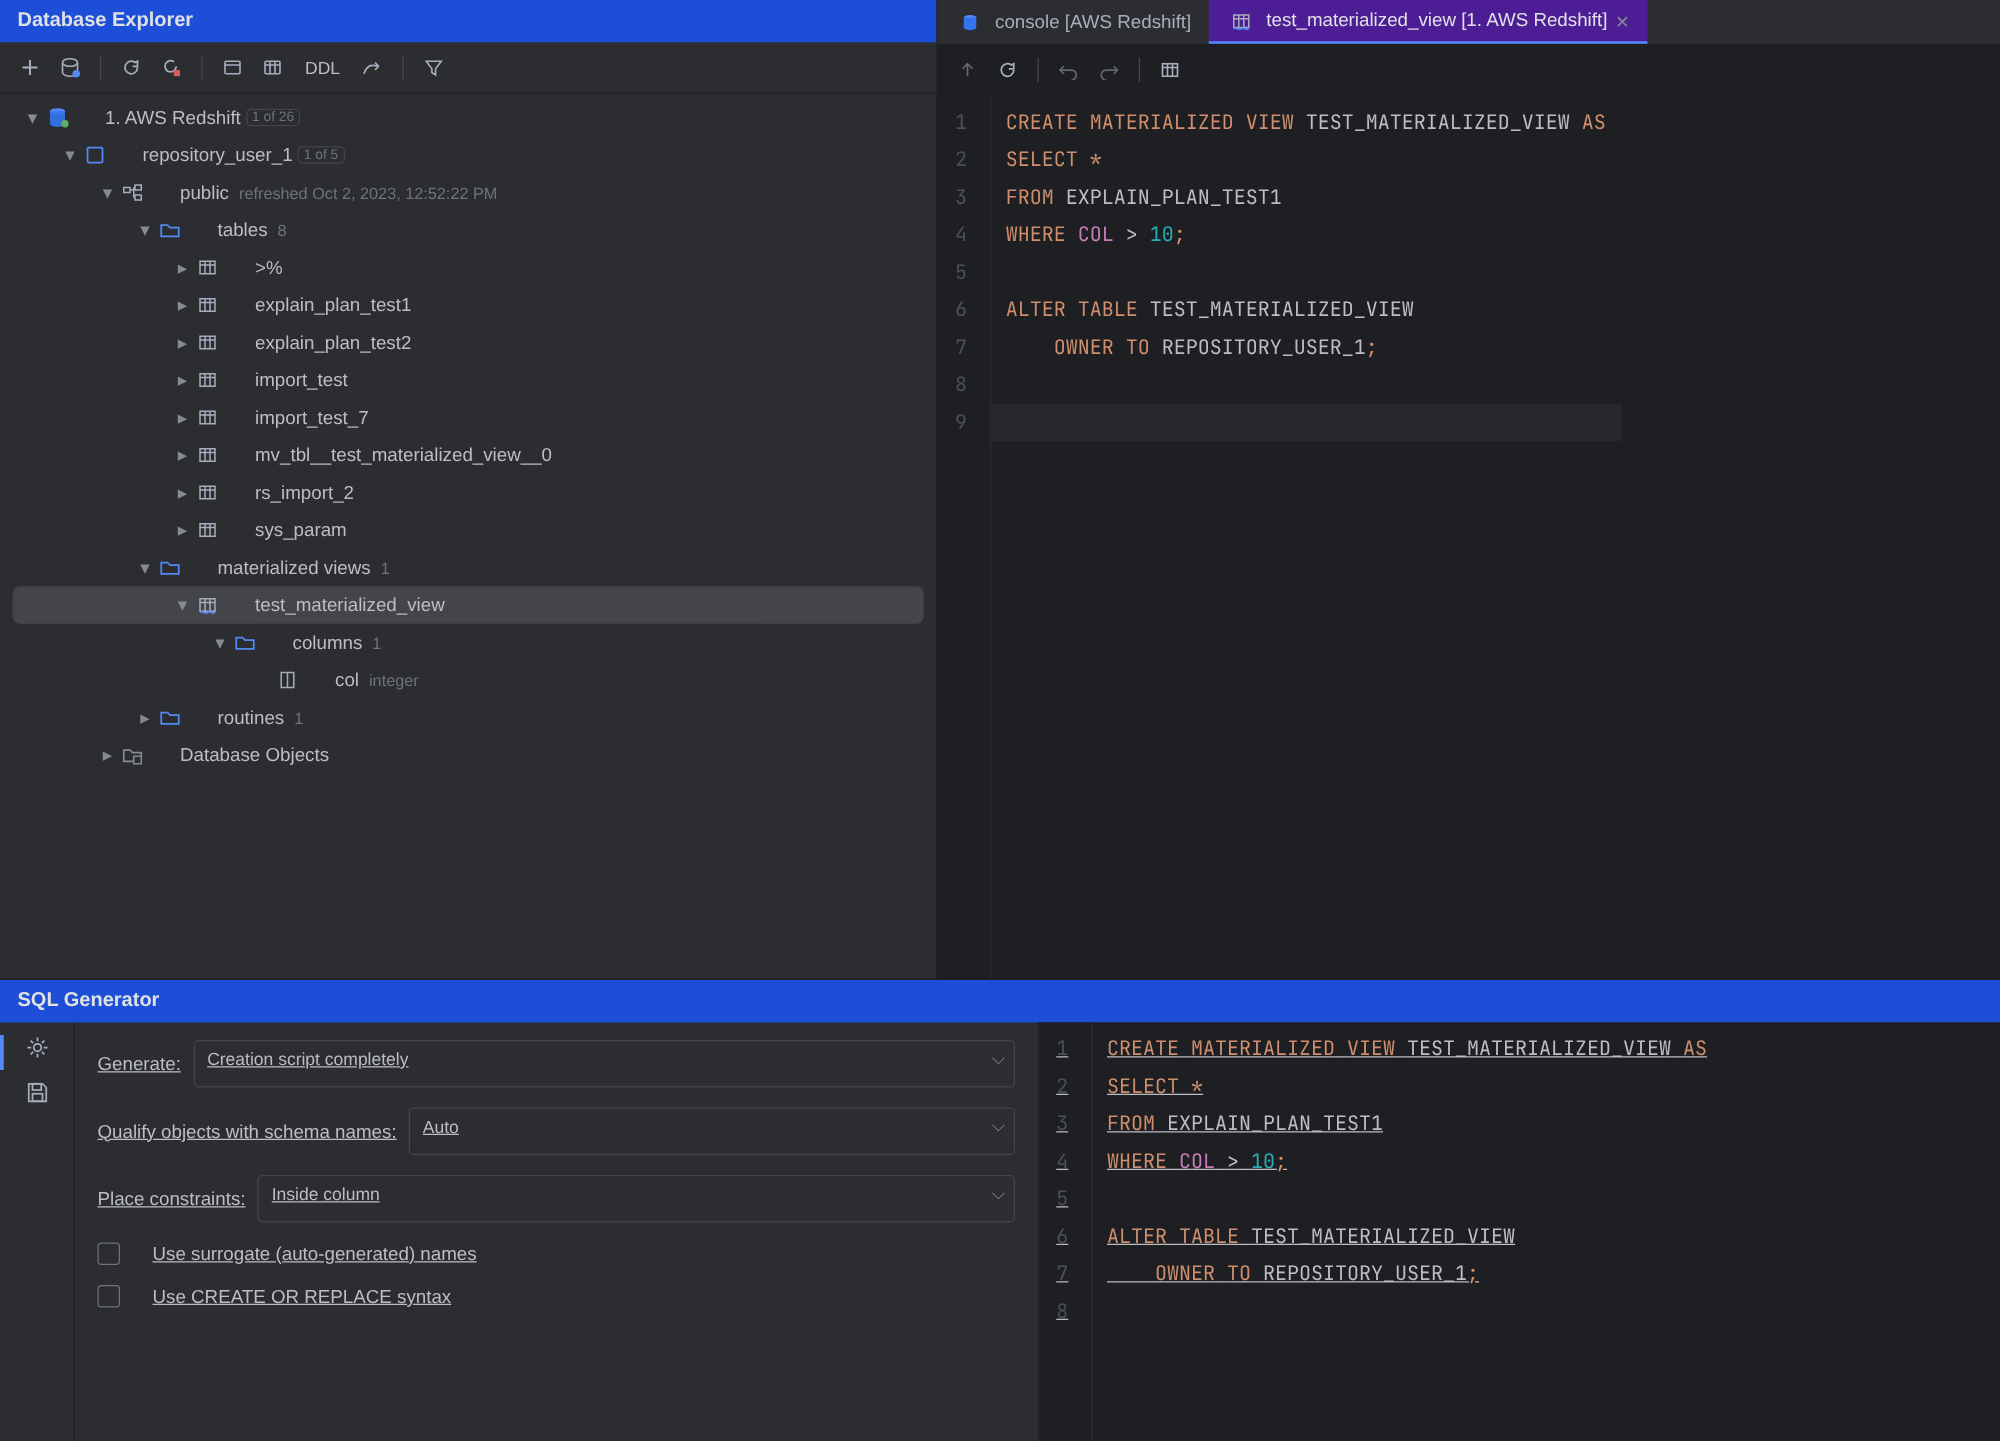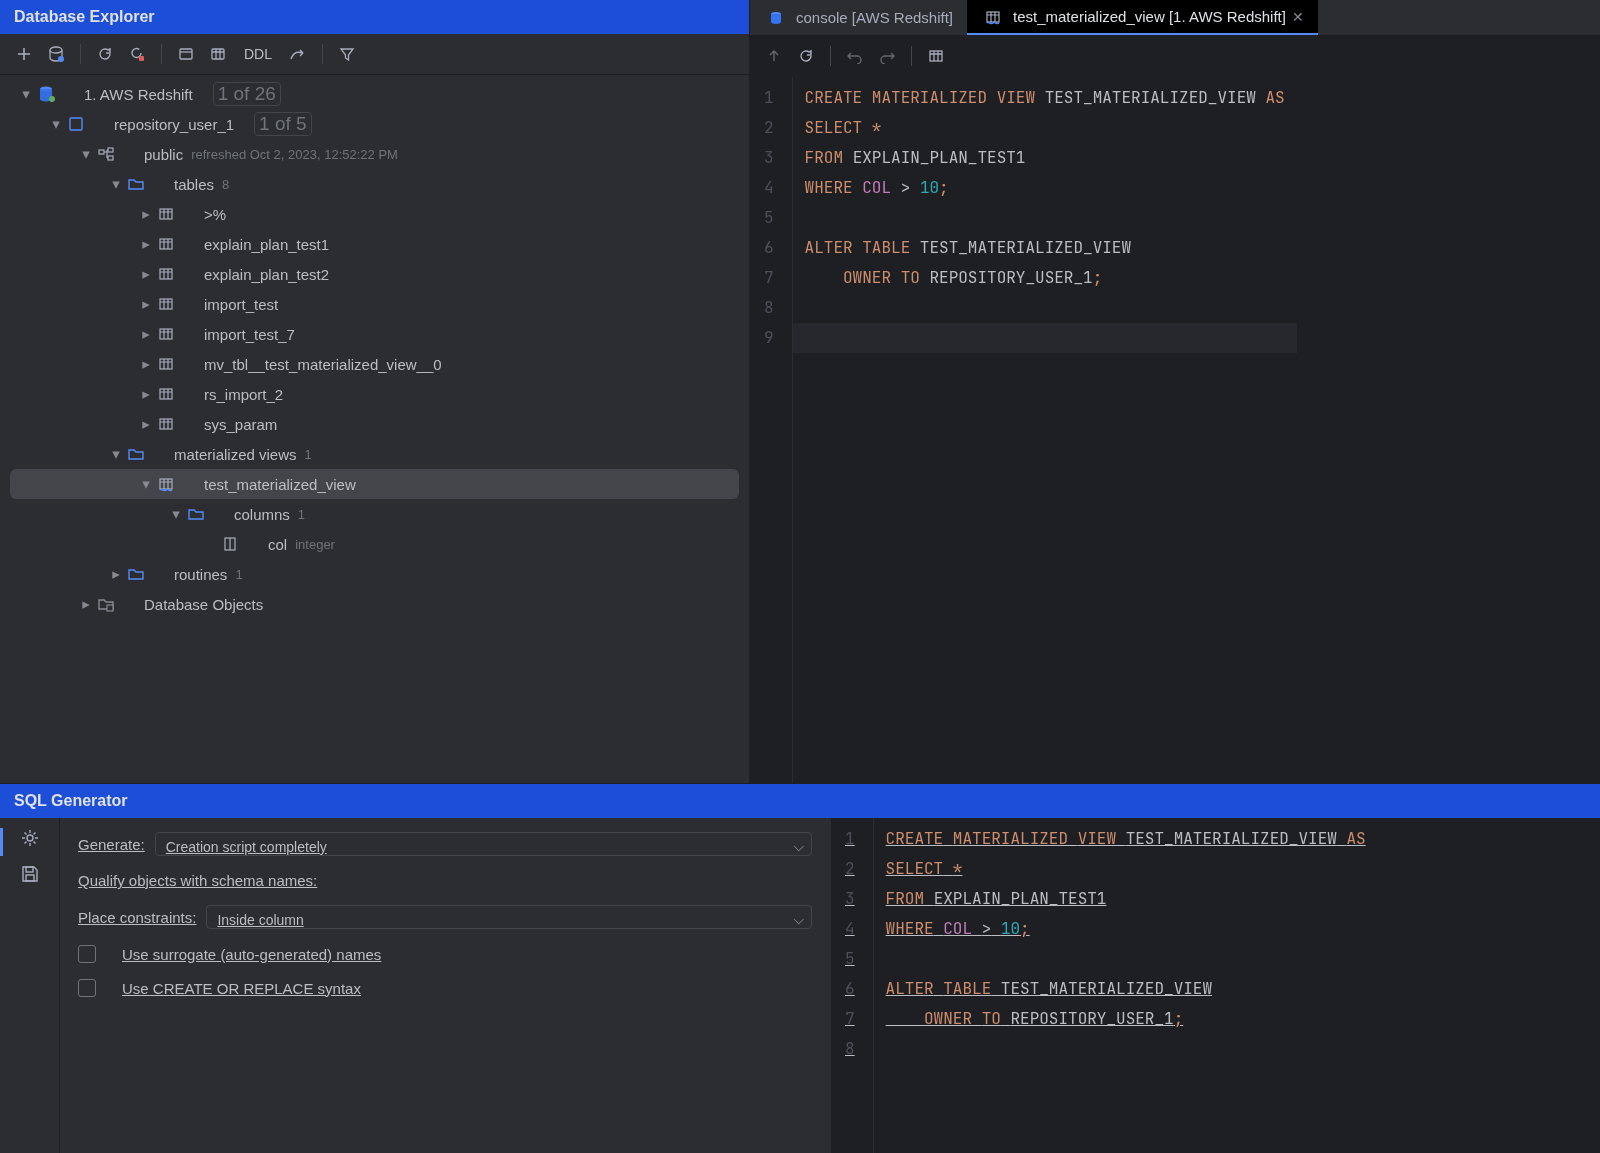--- a/index.html
+++ b/index.html
@@ -54,35 +54,35 @@
   font-size: 15px;
 }
 .tree-row.selected { background: #43454a; border-radius: 6px; margin: 0 10px; padding-right: 0; }
 .tree-indent { display: inline-block; }
 .chevron {
   width: 16px; height: 16px; display: inline-flex; align-items: center; justify-content: center;
   color: #868a91; flex-shrink: 0;
 }
 .tree-icon { width: 20px; display: inline-flex; align-items: center; justify-content: center; margin: 0 4px 0 2px; flex-shrink: 0;}
 .tree-label { color: #bcbec4; margin-left: 24px; }
-.tree-badge { color: #6f737a; font-size: 19px; margin-left: 20px; border: 1px solid #43454a; border-radius: 4px; padding: 0 4px; }
+.tree-badge { color: #6f737a; font-size: 11px; margin-left: 4px; border: 1px solid #43454a; border-radius: 4px; padding: 0 4px; }
 .tree-muted { color: #6f737a; font-size: 13px; margin-left: 8px; }
 
 .folder-blue { color: #548af7; }
 .folder-gray { color: #868a91; }
 
 .tabs { display: flex; background: #2b2d30; border-bottom: 1px solid #1e1f22; }
 .tab {
   display: flex; align-items: center; gap: 6px;
   padding: 8px 14px;
   color: #a8adbd;
   font-size: 15px;
   cursor: pointer;
 }
-.tab.active { border-bottom: 2px solid #548af7; color: #dfe1e5; background: #000000; }
+.tab.active { border-bottom: 2px solid #548af7; color: #dfe1e5; background: #4c1d95; }
 .tab-close { color: #868a91; font-size: 14px; }
 
 .editor {
   flex: 1;
   display: flex;
   background: #1e1f22;
   font-family: "JetBrains Mono", Menlo, Consolas, monospace;
   font-size: 16px;
   line-height: 30px;
   overflow: hidden;
@@ -112,21 +112,21 @@
 
 .bottom-main { display: grid; grid-template-columns: 1fr 1fr; text-decoration: underline; }
 .sqlgen-form { padding: 14px 18px; display: flex; flex-direction: column; gap: 16px; font-size: 15px;}
 .form-row { display: flex; align-items: center; gap: 10px; }
 .form-label { color: #bcbec4; }
 select, .select {
   background: #2b2d30;
   border: 1px solid #43454a;
   color: #bcbec4;
   border-radius: 4px;
-  padding: 6px 28px 0 10px;
+  padding: 6px 28px 14px 10px;
   font-size: 14px;
   appearance: none;
   position: relative;
   min-width: 120px;
 }
 .select-wrap { position: relative; display: inline-block; }
 .select-wrap::after { content: "⌵"; position: absolute; right: 8px; top: 6px; color: #868a91; pointer-events: none; font-size: 14px;}
 .select-wide { flex: 1; }
 .select-wide .select { width: 100%; }
 .checkbox-row { display: flex; align-items: center; gap: 26px; }
@@ -509,20 +509,23 @@
     <div class="bottom-main">
       <div class="sqlgen-form">
         <div class="form-row">
           <span class="form-label">Generate:</span>
           <div class="select-wrap select-wide">
               <div class="select">Creation script completely</div>
             </div>
         </div>
         <div class="form-row">
           <span class="form-label">Qualify objects with schema names:</span>
+          <div class="select-wrap select-wide">
+              <div class="select">Auto</div>
+            </div>
         </div>
         <div class="form-row">
           <span class="form-label">Place constraints:</span>
           <div class="select-wrap select-wide">
               <div class="select">Inside column</div>
             </div>
         </div>
         <div class="checkbox-row">
           <div class="checkbox"></div>
           <span>Use surrogate (auto-generated) names</span>

